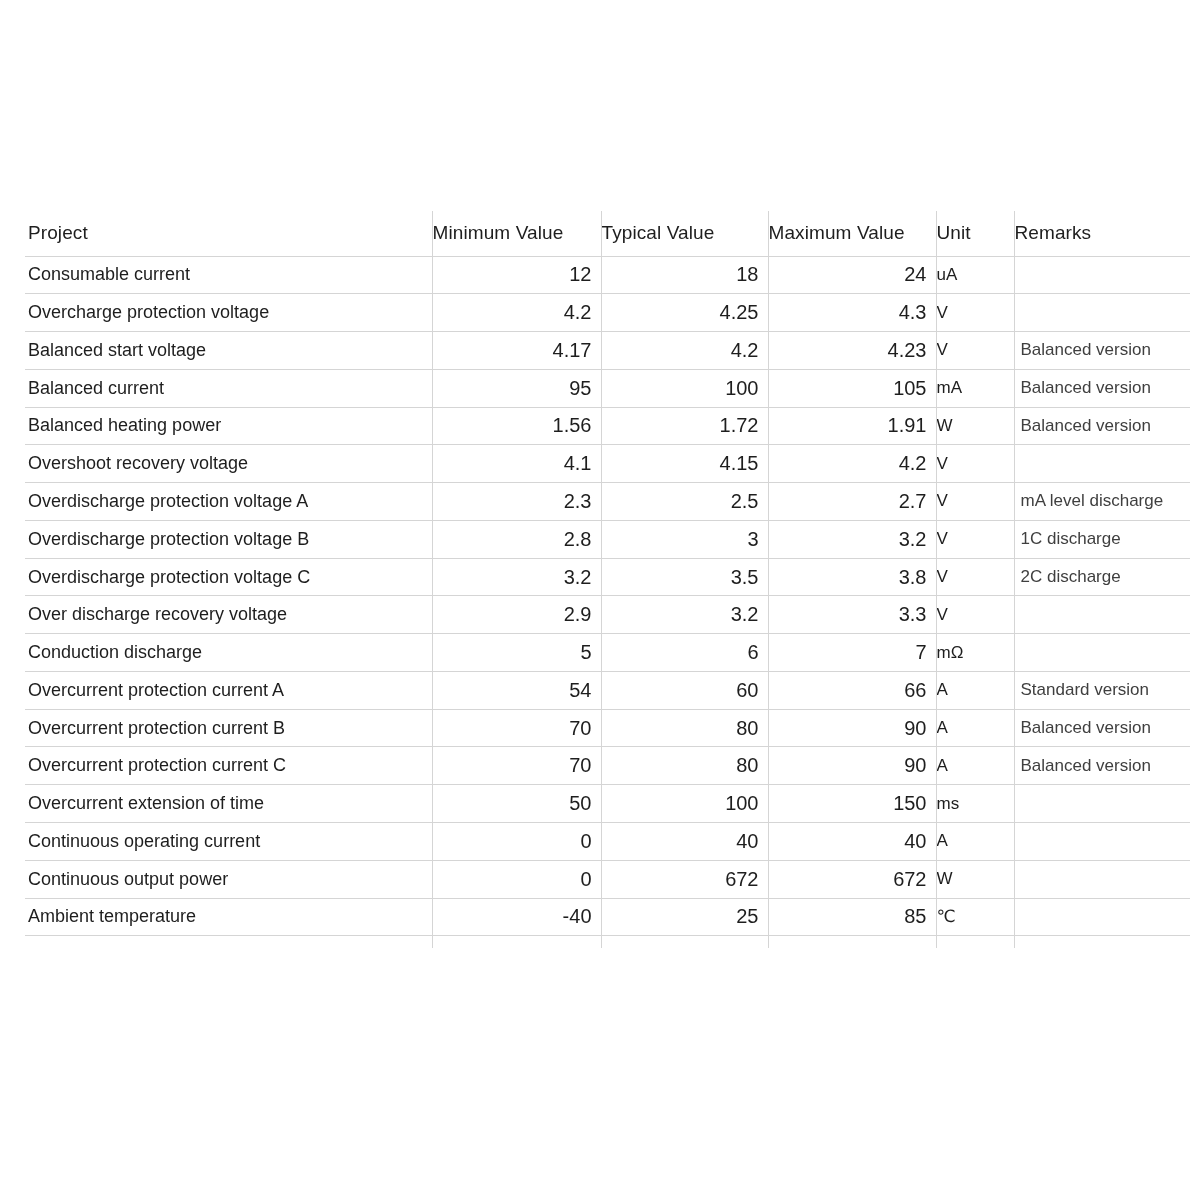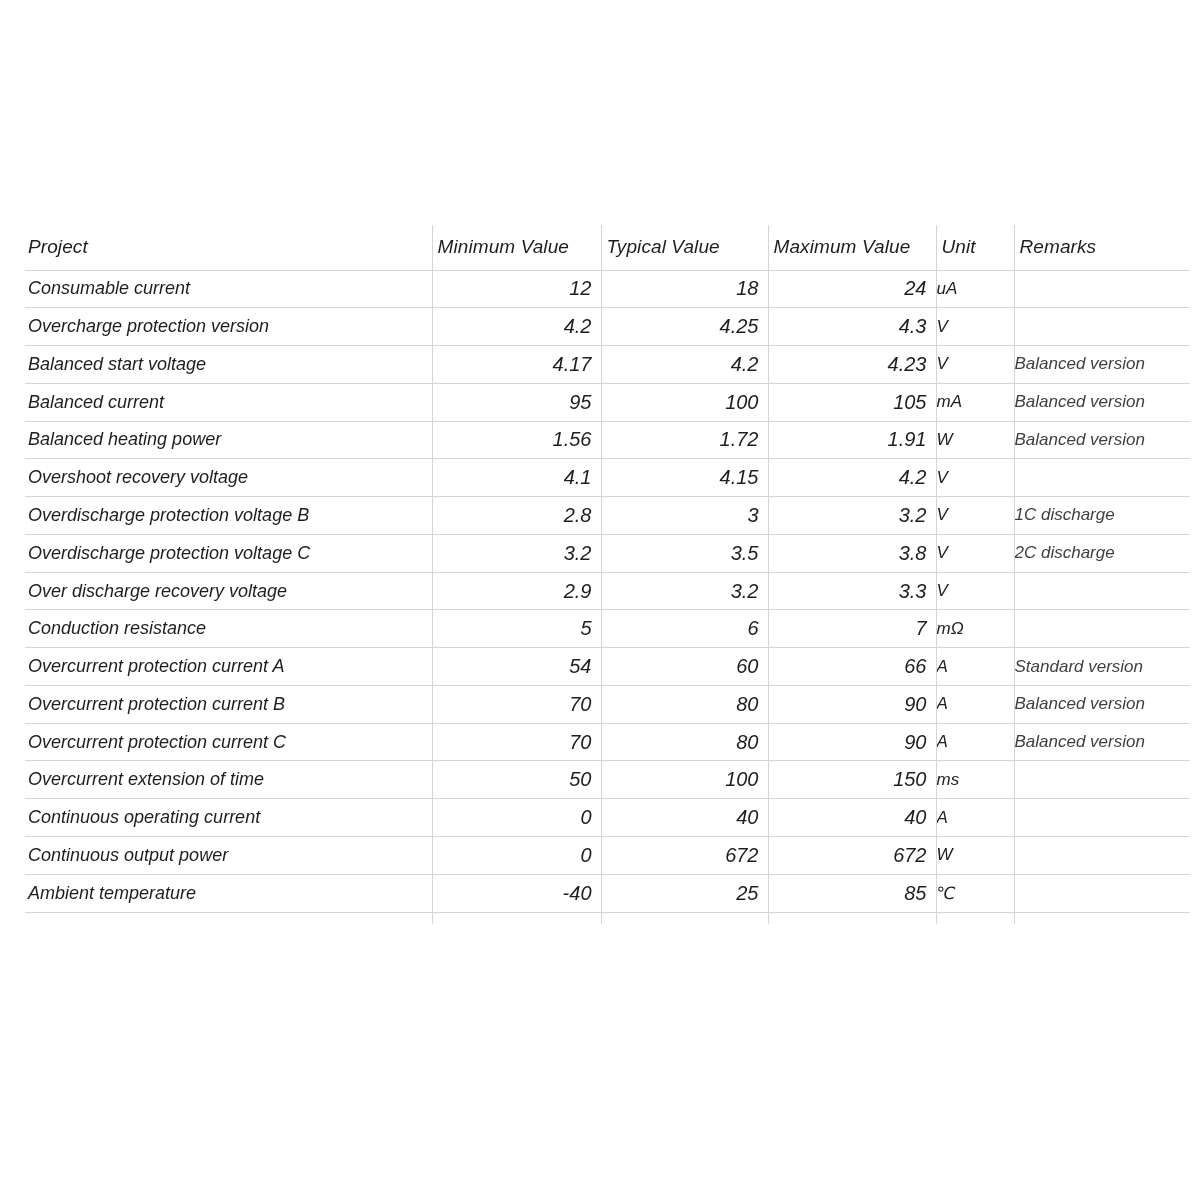--- a/index.html
+++ b/index.html
@@ -11,23 +11,22 @@
   html,body{margin:0;padding:0;}
   body{
     width:1200px;height:1200px;
     background:var(--bg);
     font-family:"Liberation Sans","DejaVu Sans",sans-serif;
     position:relative;
     overflow:hidden;
   }
   .sheet{
     position:absolute;
-    left:25px;top:225px;
+    left:25px;top:211px;
     filter:blur(0.45px);
-    font-style:italic;
   }
   table.spec{
     border-collapse:collapse;
     table-layout:fixed;
     width:1165px;
   }
   .spec th,.spec td{
     border-right:1px solid var(--grid);
     padding:0;
     font-weight:normal;
@@ -35,36 +34,35 @@
     overflow:hidden;
     vertical-align:middle;
     color:var(--text);
   }
   .spec th:last-child,.spec td:last-child{border-right:none;}
   .spec thead tr{height:45px;}
   .spec thead th{
     border-bottom:1px solid var(--grid);
     text-align:left;
     font-size:19px;
-    padding-left:5px;
     letter-spacing:0.1px;
   }
   .spec thead th.c-project{padding-left:3px;}
   .spec tbody tr{height:37.78px;}
   .spec tbody td{
     border-bottom:1px solid var(--grid);
     font-size:18px;
   }
   .spec td.c-project{text-align:left;padding-left:3px;}
   .spec td.c-min,.spec td.c-typ,.spec td.c-max{
     text-align:right;padding-right:9px;font-size:20px;
   }
   .spec td.c-unit{text-align:left;font-size:17px;}
   .spec td.c-remarks{
-    text-align:left;
+    text-align:left;padding-left:6px;
     font-size:17px;color:var(--remarks);
   }
   .spec tfoot tr{height:12px;}
   .spec tfoot td{border-bottom:none;}
 </style>
 </head>
 <body>
 
 <div class="sheet">
   <table class="spec">
@@ -89,21 +87,21 @@
     <tbody>
         <tr>
           <td class="c-project">Consumable current</td>
           <td class="c-min">12</td>
           <td class="c-typ">18</td>
           <td class="c-max">24</td>
           <td class="c-unit">uA</td>
           <td class="c-remarks"></td>
         </tr>
         <tr>
-          <td class="c-project">Overcharge protection version</td>
+          <td class="c-project">Overcharge protection voltage</td>
           <td class="c-min">4.2</td>
           <td class="c-typ">4.25</td>
           <td class="c-max">4.3</td>
           <td class="c-unit">V</td>
           <td class="c-remarks"></td>
         </tr>
         <tr>
           <td class="c-project">Balanced start voltage</td>
           <td class="c-min">4.17</td>
           <td class="c-typ">4.2</td>
@@ -129,20 +127,28 @@
         </tr>
         <tr>
           <td class="c-project">Overshoot recovery voltage</td>
           <td class="c-min">4.1</td>
           <td class="c-typ">4.15</td>
           <td class="c-max">4.2</td>
           <td class="c-unit">V</td>
           <td class="c-remarks"></td>
         </tr>
         <tr>
+          <td class="c-project">Overdischarge protection voltage A</td>
+          <td class="c-min">2.3</td>
+          <td class="c-typ">2.5</td>
+          <td class="c-max">2.7</td>
+          <td class="c-unit">V</td>
+          <td class="c-remarks">mA level discharge</td>
+        </tr>
+        <tr>
           <td class="c-project">Overdischarge protection voltage B</td>
           <td class="c-min">2.8</td>
           <td class="c-typ">3</td>
           <td class="c-max">3.2</td>
           <td class="c-unit">V</td>
           <td class="c-remarks">1C discharge</td>
         </tr>
         <tr>
           <td class="c-project">Overdischarge protection voltage C</td>
           <td class="c-min">3.2</td>
@@ -153,21 +159,21 @@
         </tr>
         <tr>
           <td class="c-project">Over discharge recovery voltage</td>
           <td class="c-min">2.9</td>
           <td class="c-typ">3.2</td>
           <td class="c-max">3.3</td>
           <td class="c-unit">V</td>
           <td class="c-remarks"></td>
         </tr>
         <tr>
-          <td class="c-project">Conduction resistance</td>
+          <td class="c-project">Conduction discharge</td>
           <td class="c-min">5</td>
           <td class="c-typ">6</td>
           <td class="c-max">7</td>
           <td class="c-unit">mΩ</td>
           <td class="c-remarks"></td>
         </tr>
         <tr>
           <td class="c-project">Overcurrent protection current A</td>
           <td class="c-min">54</td>
           <td class="c-typ">60</td>

